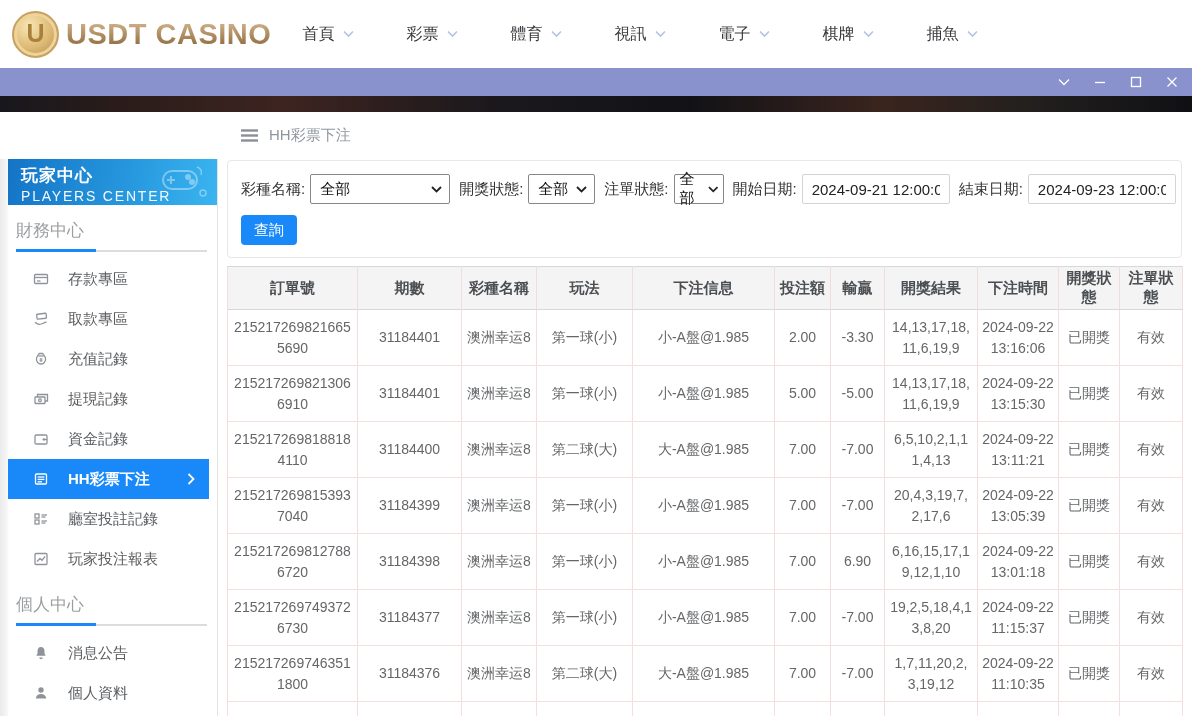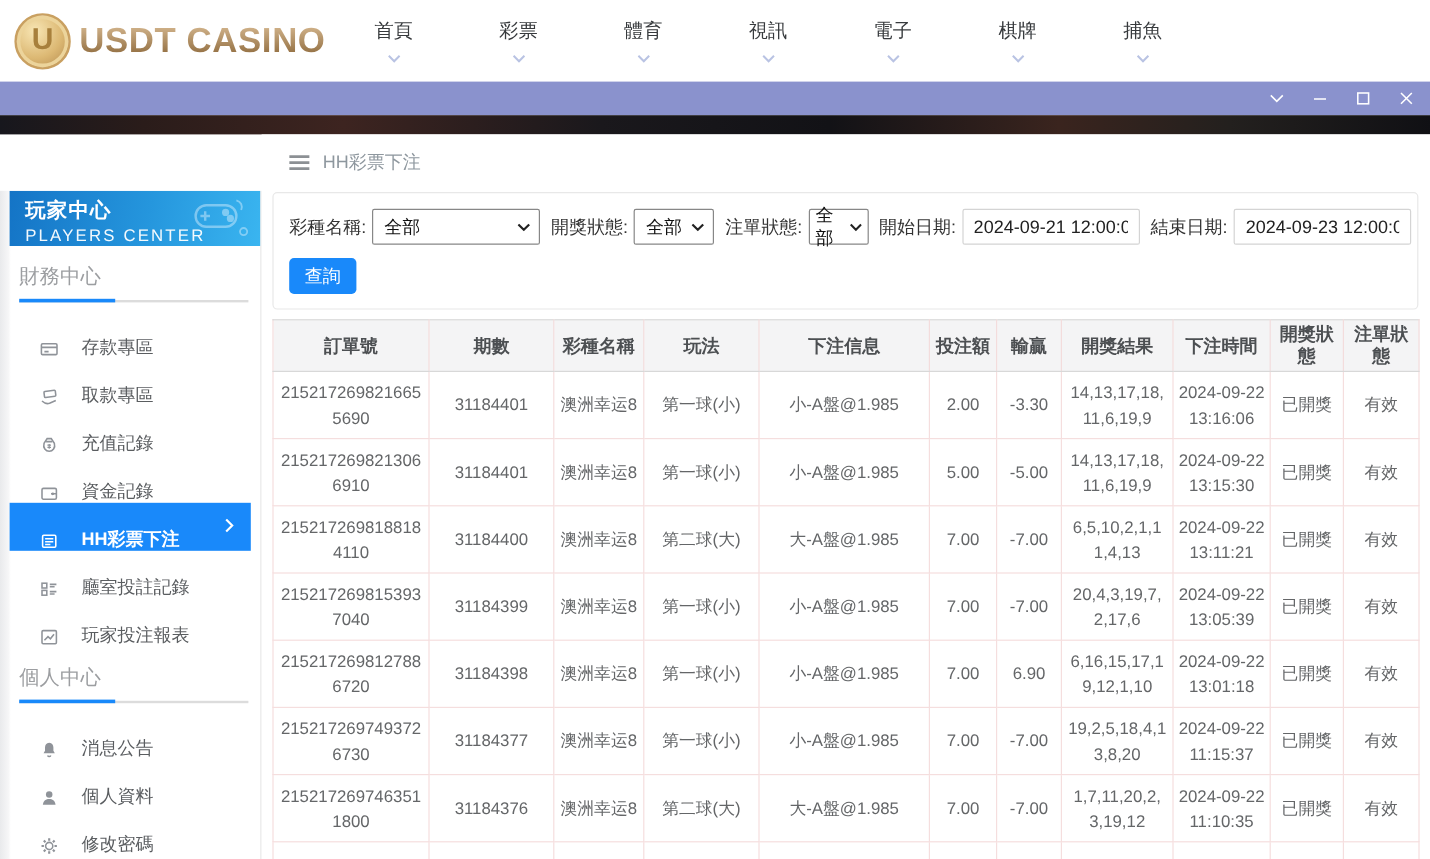--- a/index.html
+++ b/index.html
@@ -12,21 +12,21 @@
   .brand { display:flex; align-items:center; gap:7px; margin-left:12px; width:212px; cursor:pointer; }
   .coin { width:47px; height:47px; border-radius:50%; flex:none;
           background:radial-gradient(circle at 35% 30%, #f8e6b4, #dcb873 55%, #b0854a);
           border:2px solid #c9a061; box-shadow:inset 0 0 0 3px #ecd49b;
           display:flex; align-items:center; justify-content:center; }
   .coin span { font-size:25px; font-weight:800; color:#a8803c; transform:translateY(-1px); }
   .brand-text { font-size:29px; font-weight:700; letter-spacing:.5px; white-space:nowrap;
           background:linear-gradient(180deg,#d2b48c 10%,#8d693c 90%);
           -webkit-background-clip:text; background-clip:text; color:transparent; }
   .mainnav { display:flex; margin-left:52px; }
-  .nav-item { width:104px; display:flex; align-items:center; justify-content:center; gap:8px; cursor:pointer;flex-direction:column; }
+  .nav-item { width:104px; display:flex; align-items:center; justify-content:center; gap:8px; cursor:pointer; }
   .nav-label { font-size:16px; color:#373a3d; }
 
   
   .titlebar { height:28px; background:#8a92cd; display:flex; align-items:center;
               justify-content:flex-end; padding-right:14px; gap:24px; }
   .tb-btn { display:flex; align-items:center; cursor:pointer; }
 
   
   .hero { height:16px;
           background:linear-gradient(90deg,#17171d 0%,#2a1c1a 10%,#3d2420 24%,#1a181c 42%,
@@ -42,21 +42,21 @@
              background:linear-gradient(100deg,#1474c6 0%,#2596dd 55%,#3ab5f0 100%);
              color:#fff; padding:5px 0 0 13px; }
   .sb-title { font-size:17px; font-weight:bold; letter-spacing:1px; }
   .sb-sub   { font-size:14px; letter-spacing:1.8px; margin-top:1px; opacity:.95; }
   .sb-art   { position:absolute; right:8px; top:4px; opacity:.45; }
 
   .section-label { color:#9c9ea1; font-size:17px; margin:14px 0 0 16px; }
   .section-rule  { margin:8px 0 7px 16px; width:191px; height:2px; background:#dcdcdc; position:relative; }
   .section-rule::before { content:""; position:absolute; left:0; top:-1px; height:3px; width:80px; background:#1989fa; }
 
-  .side-item { display:flex; align-items:flex-end; height:40px; margin-left:8px; width:201px;
+  .side-item { display:flex; align-items:center; height:40px; margin-left:8px; width:201px;
                color:#5a5d60; cursor:pointer; position:relative; }
   .s-icon  { width:16px; height:16px; margin-left:25px; color:#8f9399; flex:none; }
   .s-icon svg { display:block; }
   .s-label { margin-left:19px; font-size:15px; }
   .side-item.active { background:#1989fa; color:#fff; font-weight:bold; }
   .side-item.active .s-icon { color:#fff; }
   .s-chevron { position:absolute; right:14px; top:12px; color:#fff; }
 
   
   .content { flex:1; overflow:hidden; background:#fff; }
@@ -227,20 +227,30 @@
           </div>
           <div class="side-item">
             <span class="s-icon">
               <svg width="16" height="16" viewBox="0 0 16 16" fill="none" stroke="currentColor" stroke-width="1.3">
                 <path d="M6.3 2.5 h3.4 l2.6 4 c1.1 3.6 -1.4 6.5 -4.3 6.5 c-2.9 0 -5.4 -2.9 -4.3 -6.5 z"></path>
                 <line x1="5.4" y1="5" x2="10.6" y2="5"></line>
                 <path d="M8 7 v4 M6.5 8 h3 M6.5 9.8 h3" stroke-width="1"></path>
               </svg>
             </span>
             <span class="s-label">充值記錄</span>
+          </div>
+          <div class="side-item">
+            <span class="s-icon">
+              <svg width="16" height="16" viewBox="0 0 16 16" fill="none" stroke="currentColor" stroke-width="1.3">
+                <rect x="2" y="6" width="10" height="6.5" rx="0.5"></rect>
+                <path d="M4.5 6 V3.5 h10 v6.5 H12"></path>
+                <circle cx="7" cy="9.2" r="1.4"></circle>
+              </svg>
+            </span>
+            <span class="s-label">提現記錄</span>
           </div>
           <div class="side-item">
             <span class="s-icon">
               <svg width="16" height="16" viewBox="0 0 16 16" fill="none" stroke="currentColor" stroke-width="1.3">
                 <rect x="2" y="4" width="12" height="9" rx="1.2"></rect>
                 <path d="M9.5 8.5 h4.5"></path>
                 <circle cx="11" cy="8.5" r="0.5" fill="currentColor"></circle>
               </svg>
             </span>
             <span class="s-label">資金記錄</span>

